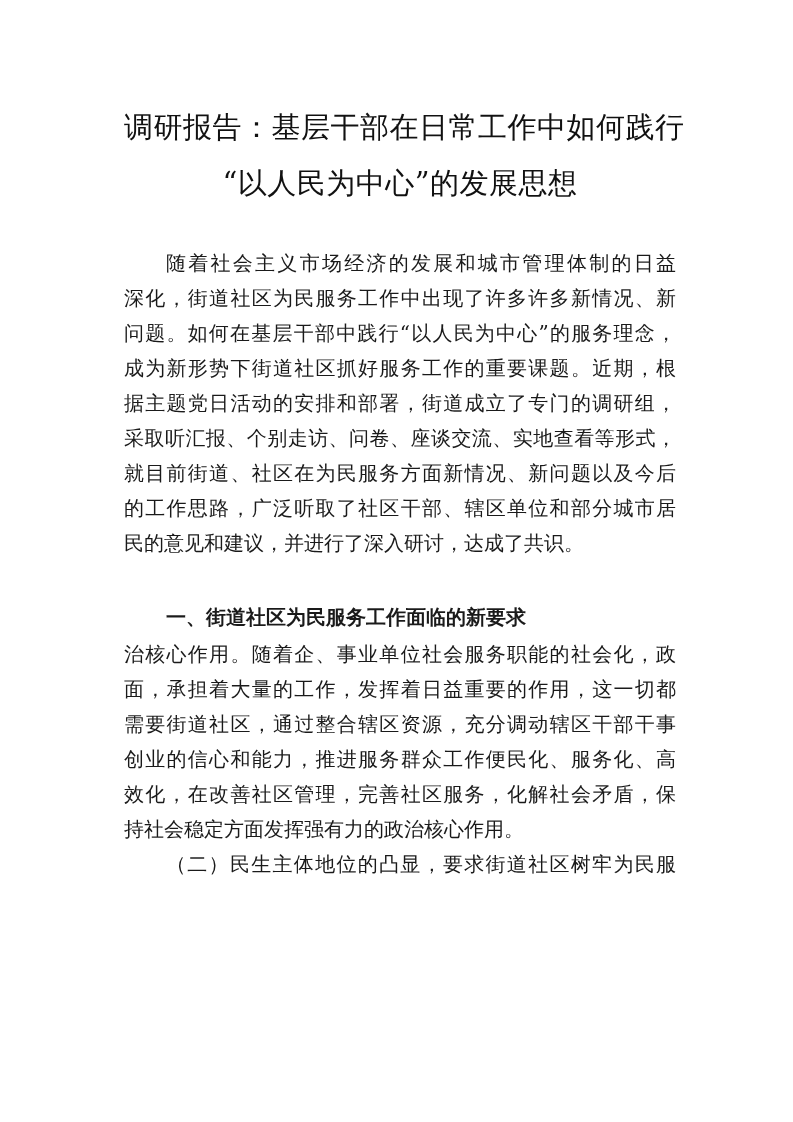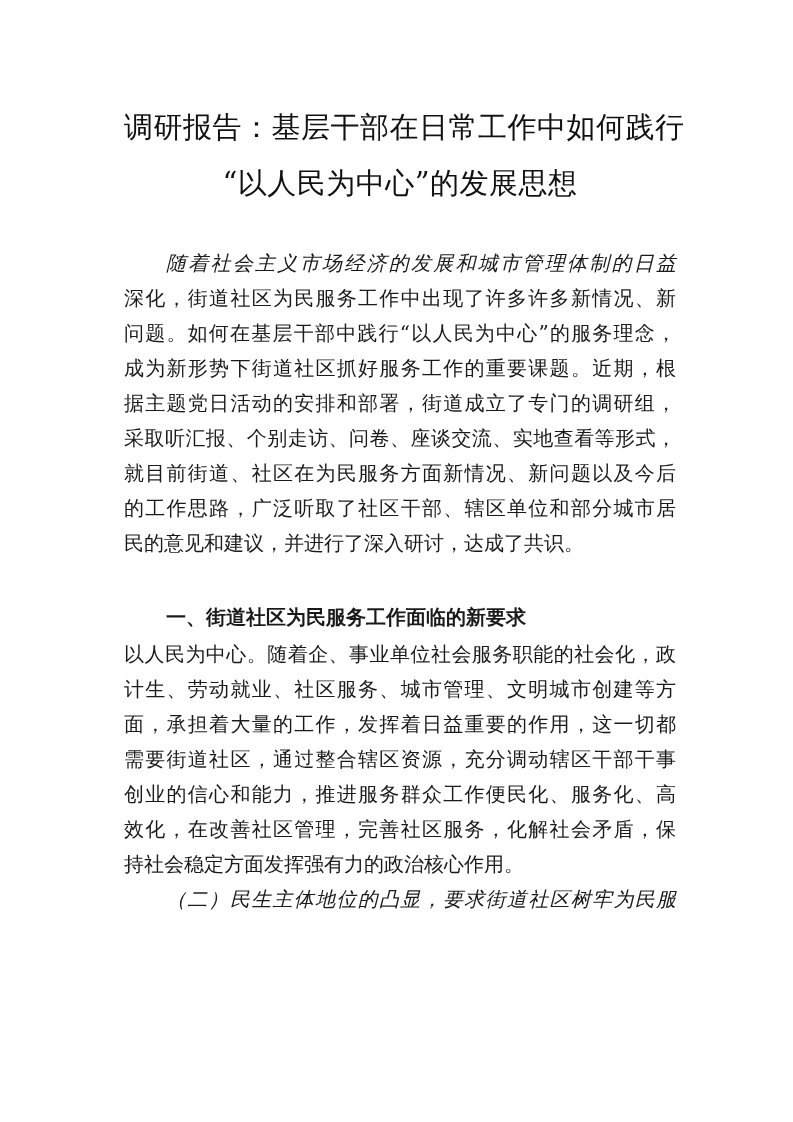--- a/index.html
+++ b/index.html
@@ -12,21 +12,21 @@
   }
   .title.l1 { top: 108px; }
   .title.l2 { top: 164px; }
   .body-text {
     position: absolute; left: 121px; top: 246px; width: 552px;
     font-family: "DejaVu Serif", "Liberation Serif", serif;
     font-size: 20px; line-height: 35px; color: #1a1a1a;
   }
   .line { height: 35px; white-space: nowrap; text-align: justify; text-align-last: justify; }
   .line.last { text-align-last: left; }
-  .line.indent { padding-left: 42px; font-style: italic; }
+  .line.indent { padding-left: 42px; }
   .line.heading {
     font-family: "DejaVu Sans", "Liberation Sans", sans-serif;
     font-weight: bold; padding-left: 42px; text-align-last: left; height: 37px; margin-top: 39px;
   }
   .line.gap { }
 </style>
 </head>
 <body>
 
 <div class="page">
@@ -42,22 +42,21 @@
       <div class="line">据主题党日活动的安排和部署，街道成立了专门的调研组，</div>
       <div class="line">采取听汇报、个别走访、问卷、座谈交流、实地查看等形式，</div>
       <div class="line">就目前街道、社区在为民服务方面新情况、新问题以及今后</div>
       <div class="line">的工作思路，广泛听取了社区干部、辖区单位和部分城市居</div>
       <div class="line last">民的意见和建议，并进行了深入研讨，达成了共识。</div>
     </div>
 
     <div class="line heading">一、街道社区为民服务工作面临的新要求</div>
 
     <div>
-      <div class="line">以人民为中心。随着企、事业单位社会服务职能的社会化，政</div>
-      <div class="line">计生、劳动就业、社区服务、城市管理、文明城市创建等方</div>
+      <div class="line">治核心作用。随着企、事业单位社会服务职能的社会化，政</div>
       <div class="line">面，承担着大量的工作，发挥着日益重要的作用，这一切都</div>
       <div class="line">需要街道社区，通过整合辖区资源，充分调动辖区干部干事</div>
       <div class="line">创业的信心和能力，推进服务群众工作便民化、服务化、高</div>
       <div class="line">效化，在改善社区管理，完善社区服务，化解社会矛盾，保</div>
       <div class="line last">持社会稳定方面发挥强有力的政治核心作用。</div>
     </div>
 
     <div>
       <div class="line indent gap">（二）民生主体地位的凸显，要求街道社区树牢为民服</div>
     </div>

